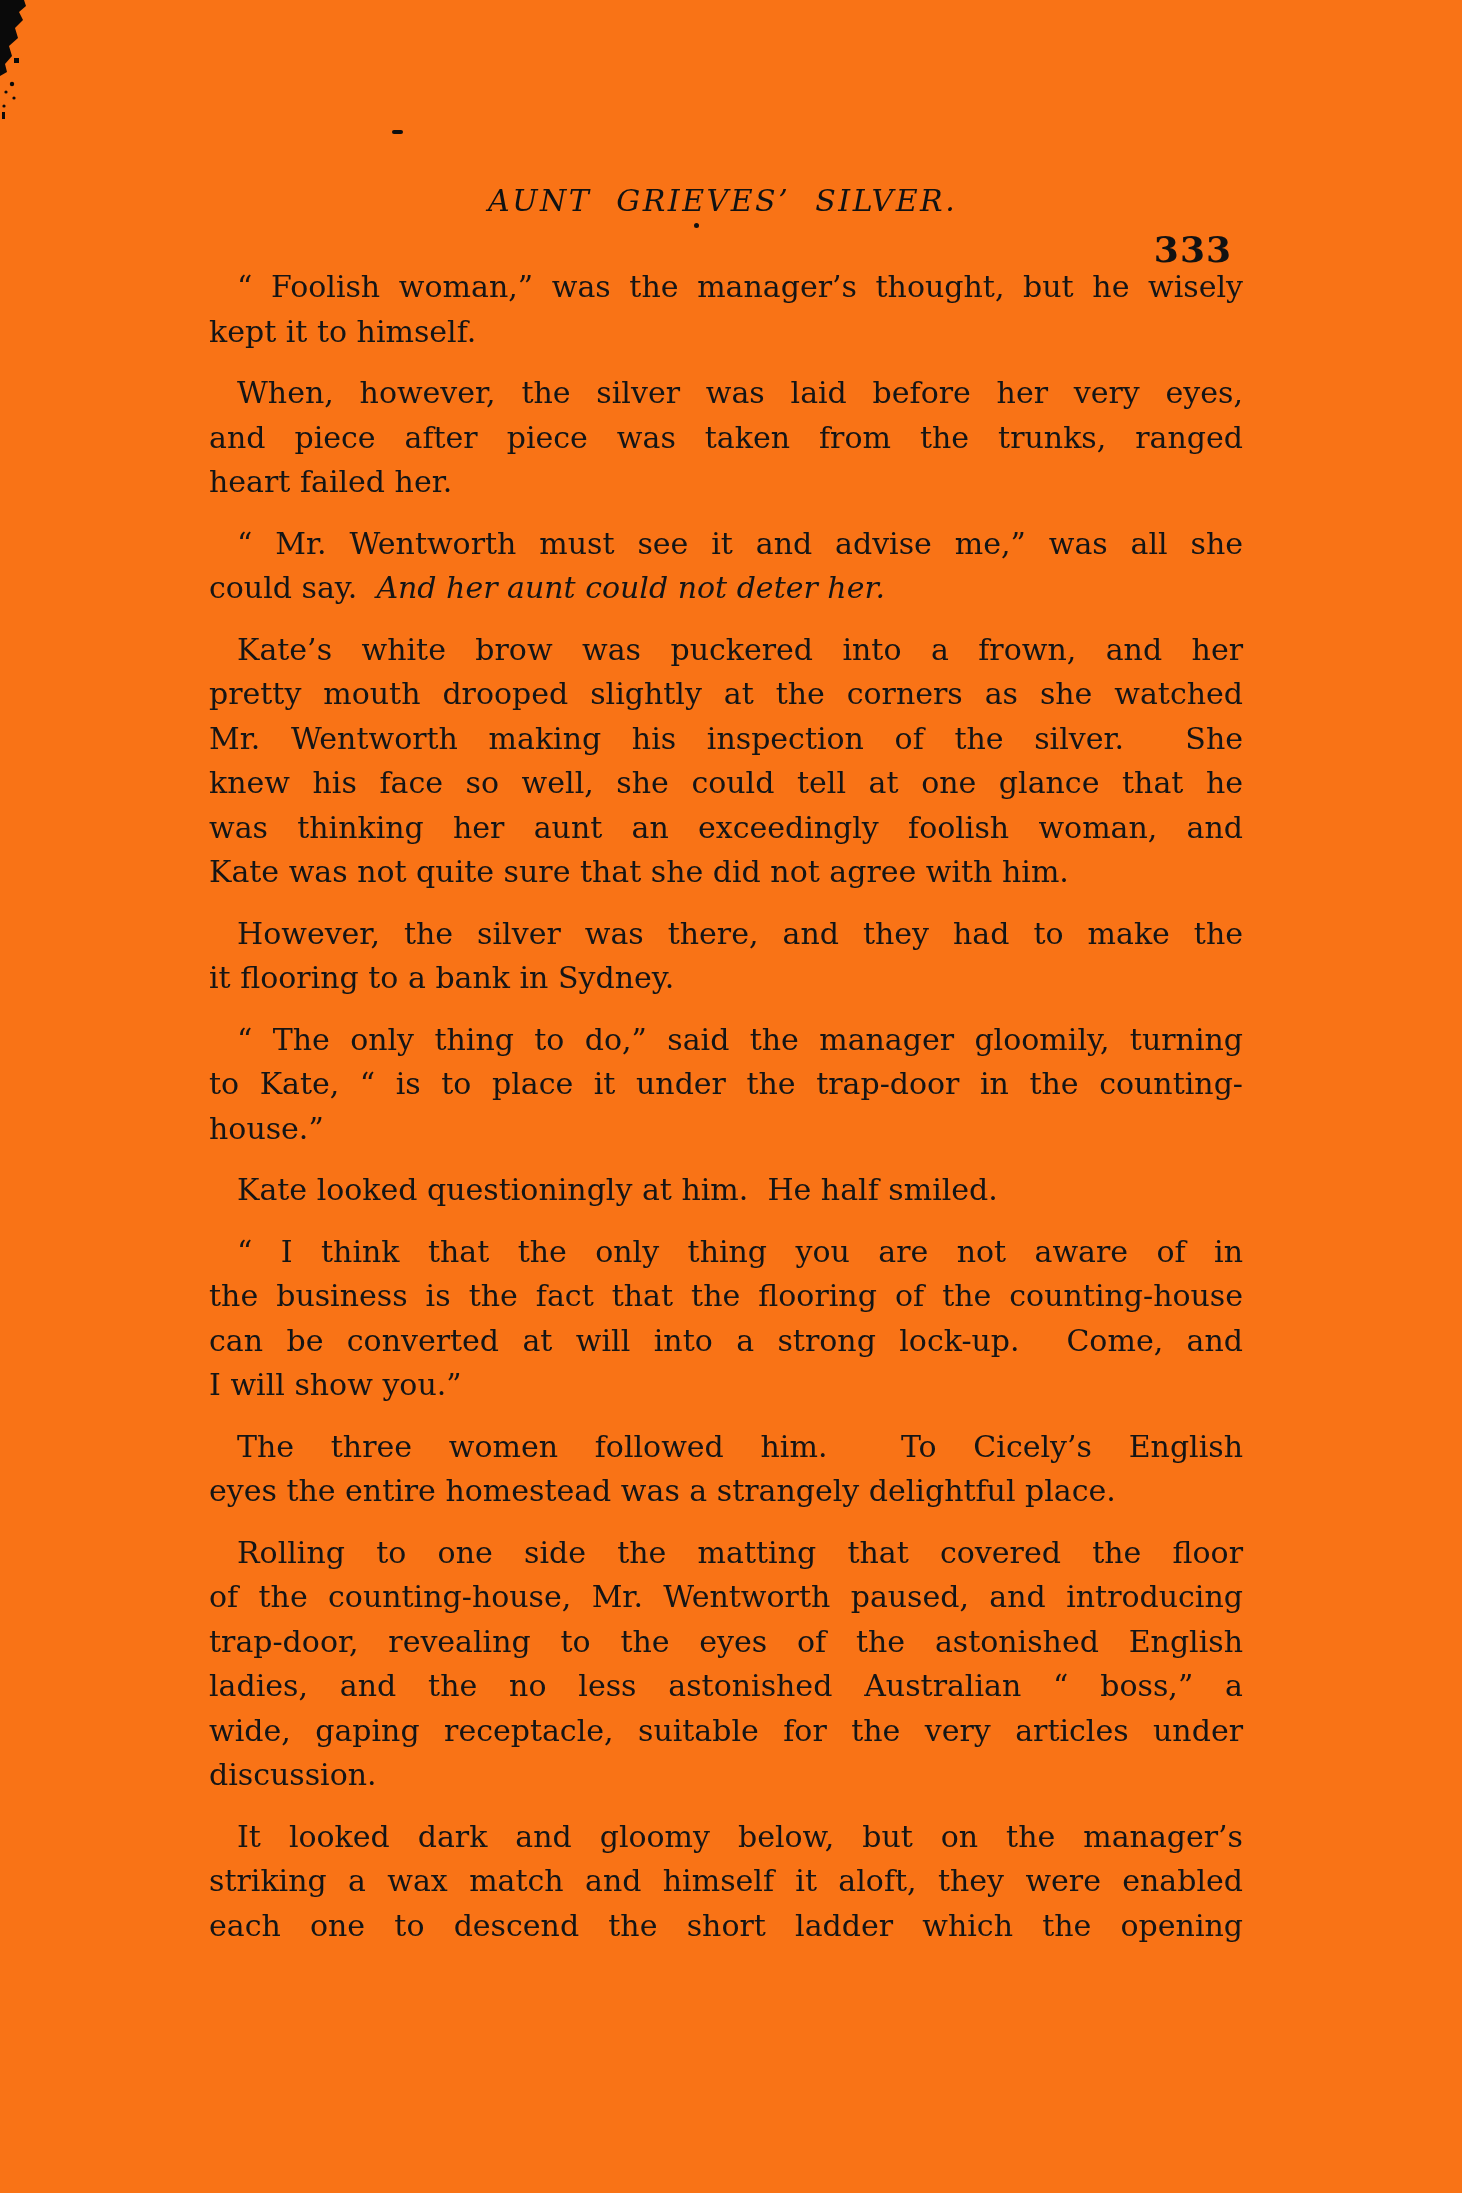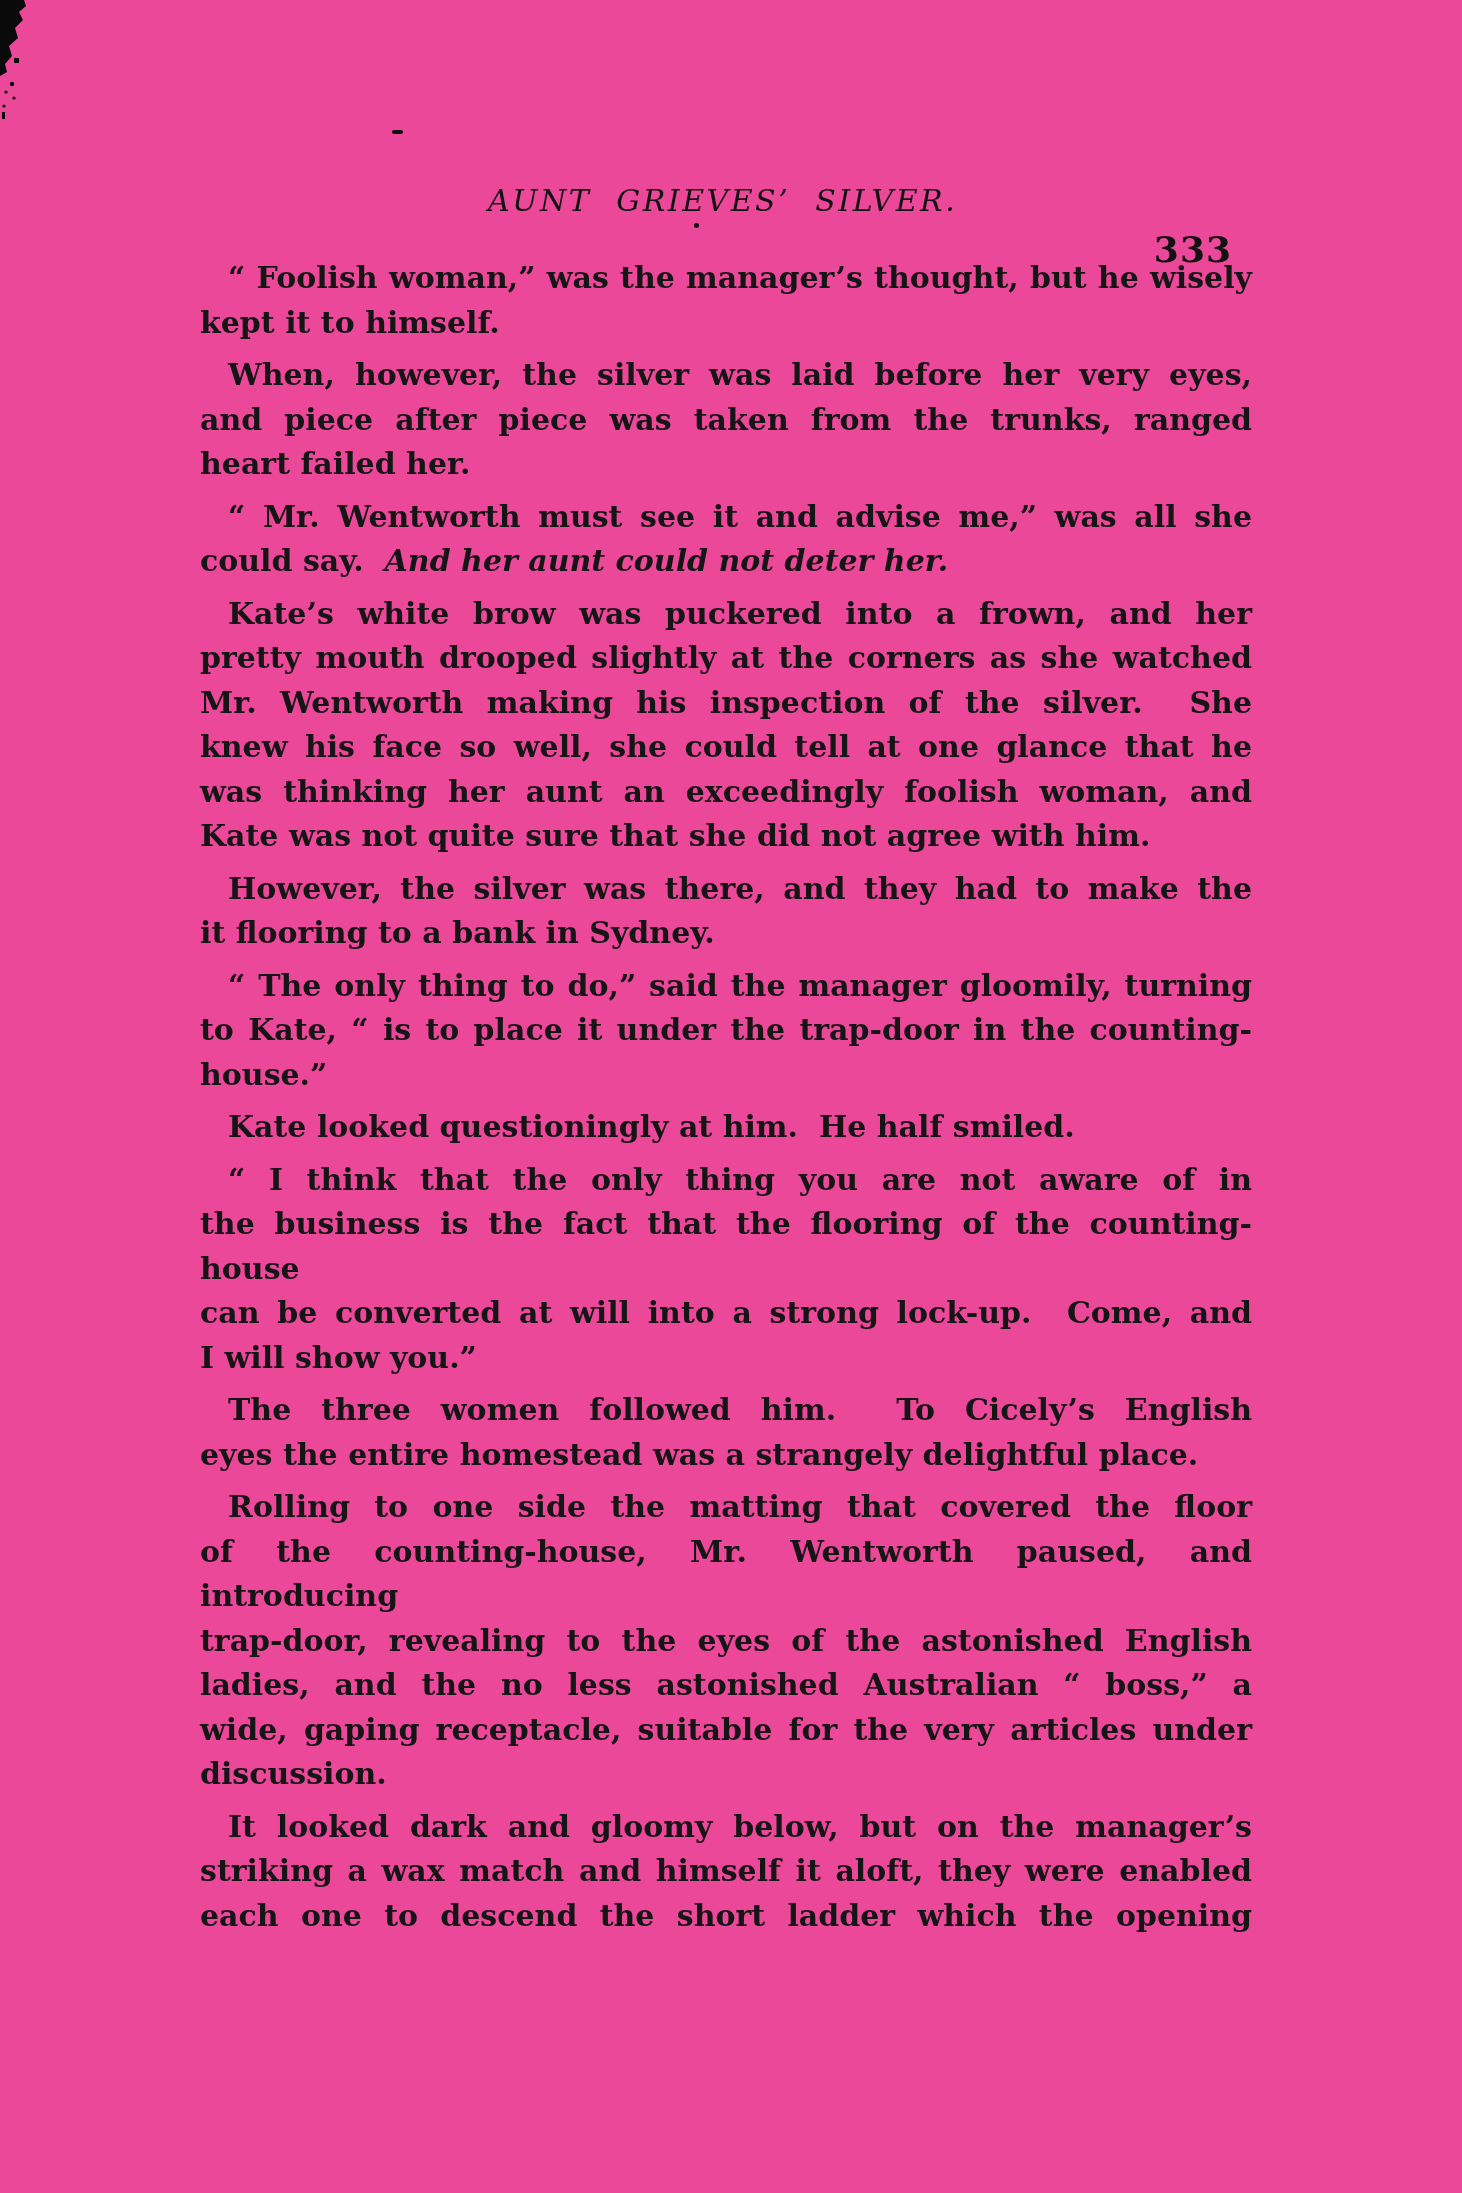--- a/index.html
+++ b/index.html
@@ -4,21 +4,21 @@
 <style>
   html, body {
     margin: 0;
     padding: 0;
     background: #ffffff;
   }
   .page {
     position: relative;
     width: 1462px;
     height: 2193px;
-    background: #ec4899;
+    background: #f97316;
     overflow: hidden;
     font-family: "DejaVu Serif", "Liberation Serif", serif;
     color: #151515;
   }
   
   .corner-blob {
     position: absolute;
     top: 0;
     left: 0;
   }
@@ -72,22 +72,21 @@
   
   .text-block {
     position: absolute;
     top: 248px;
     left: 192px;
     width: 1068px;
     font-size: 30px;
     line-height: 44.5px;
   }
   .paragraph {
-    margin: 8px;
-    font-weight: bold;
+    margin: 17px;
   }
   .line {
     text-align: justify;
     text-align-last: justify;
     white-space: pre-wrap;
   }
   .line.end {
     text-align-last: left;
   }
   .line.first {

